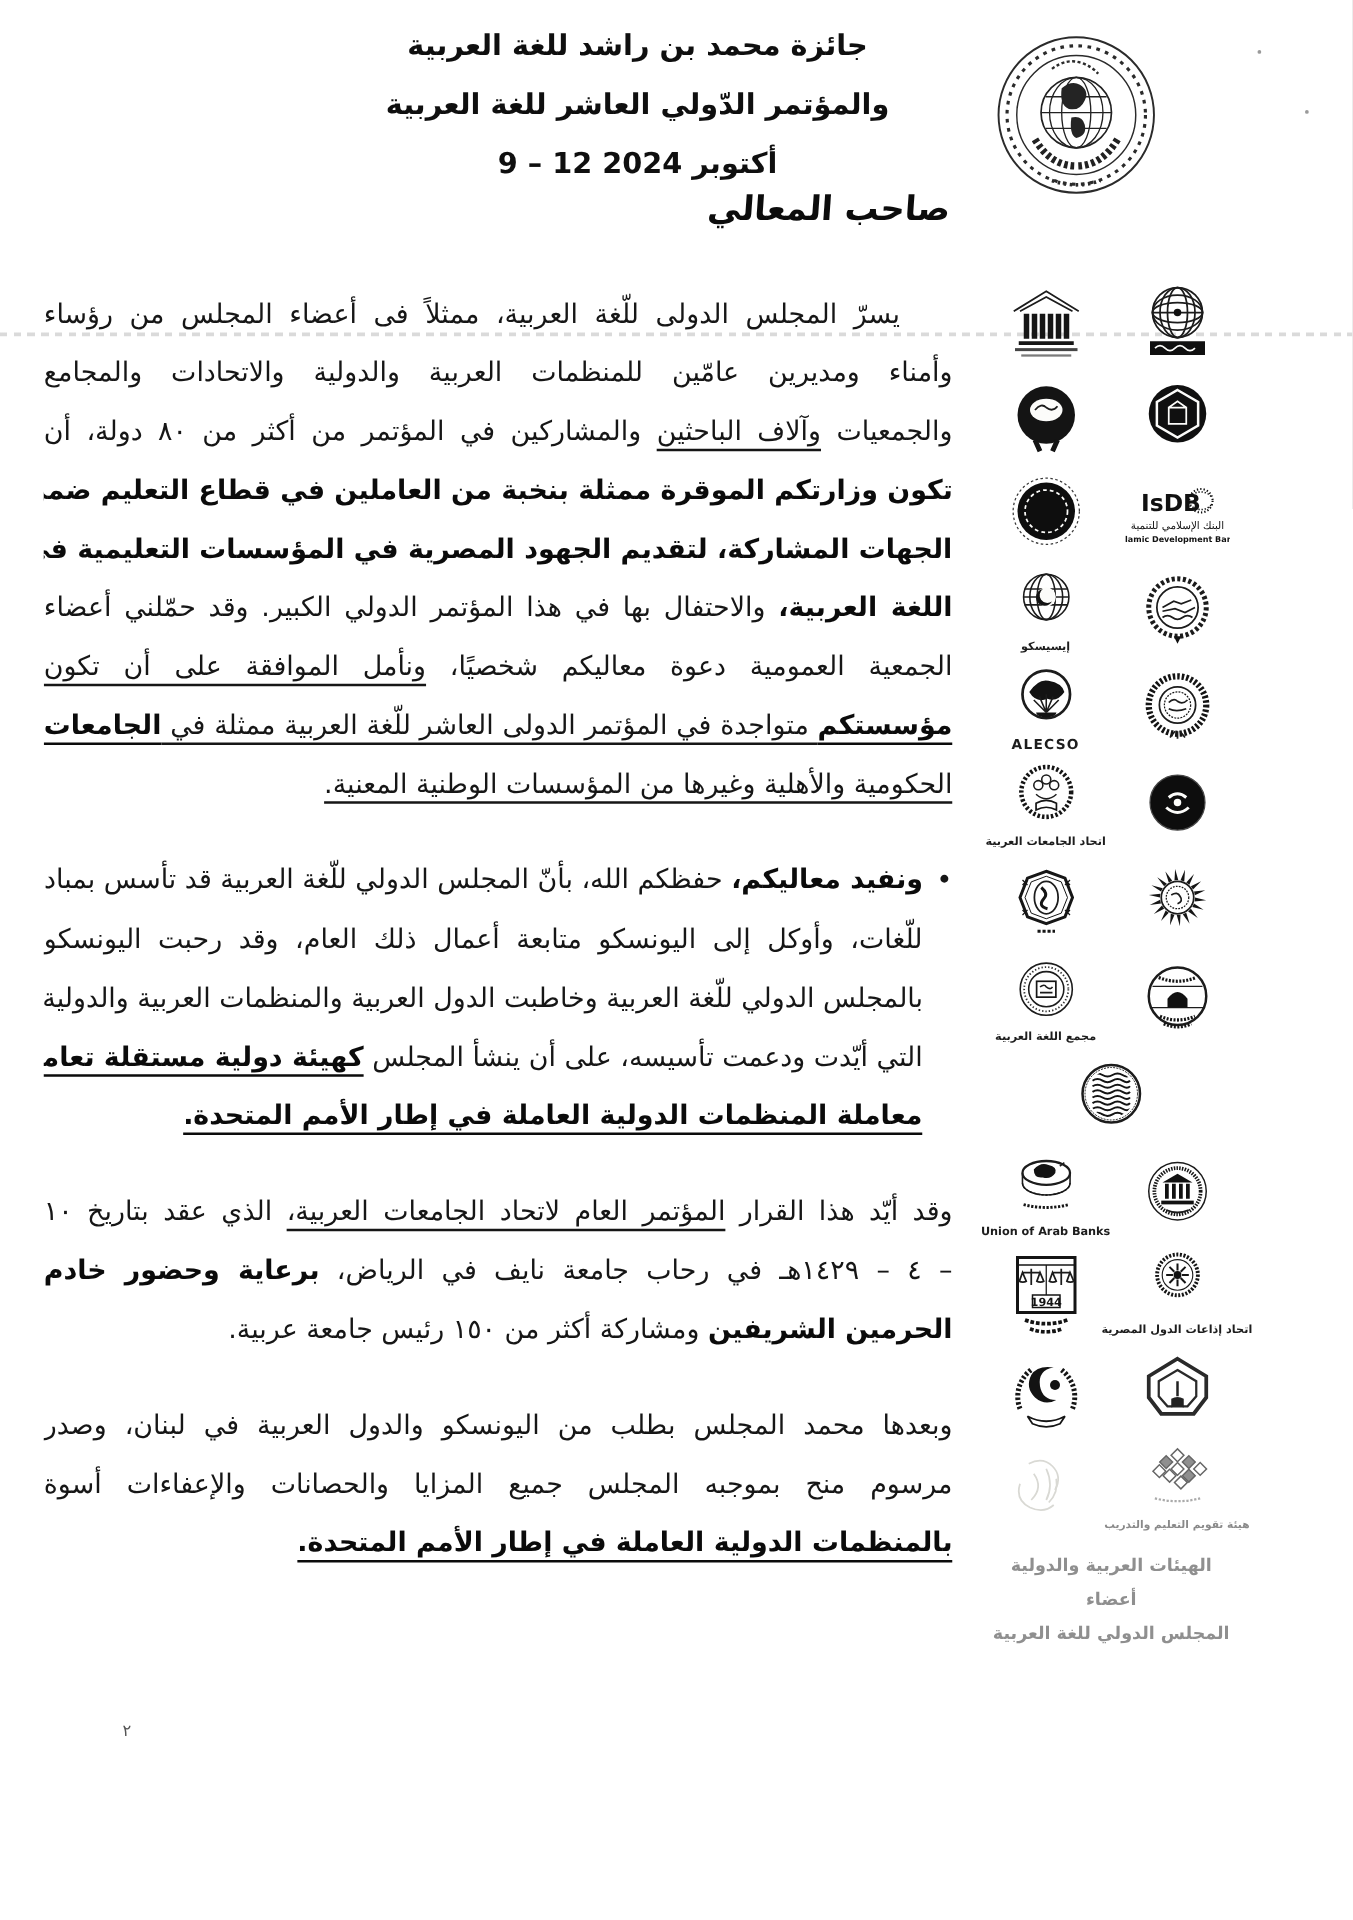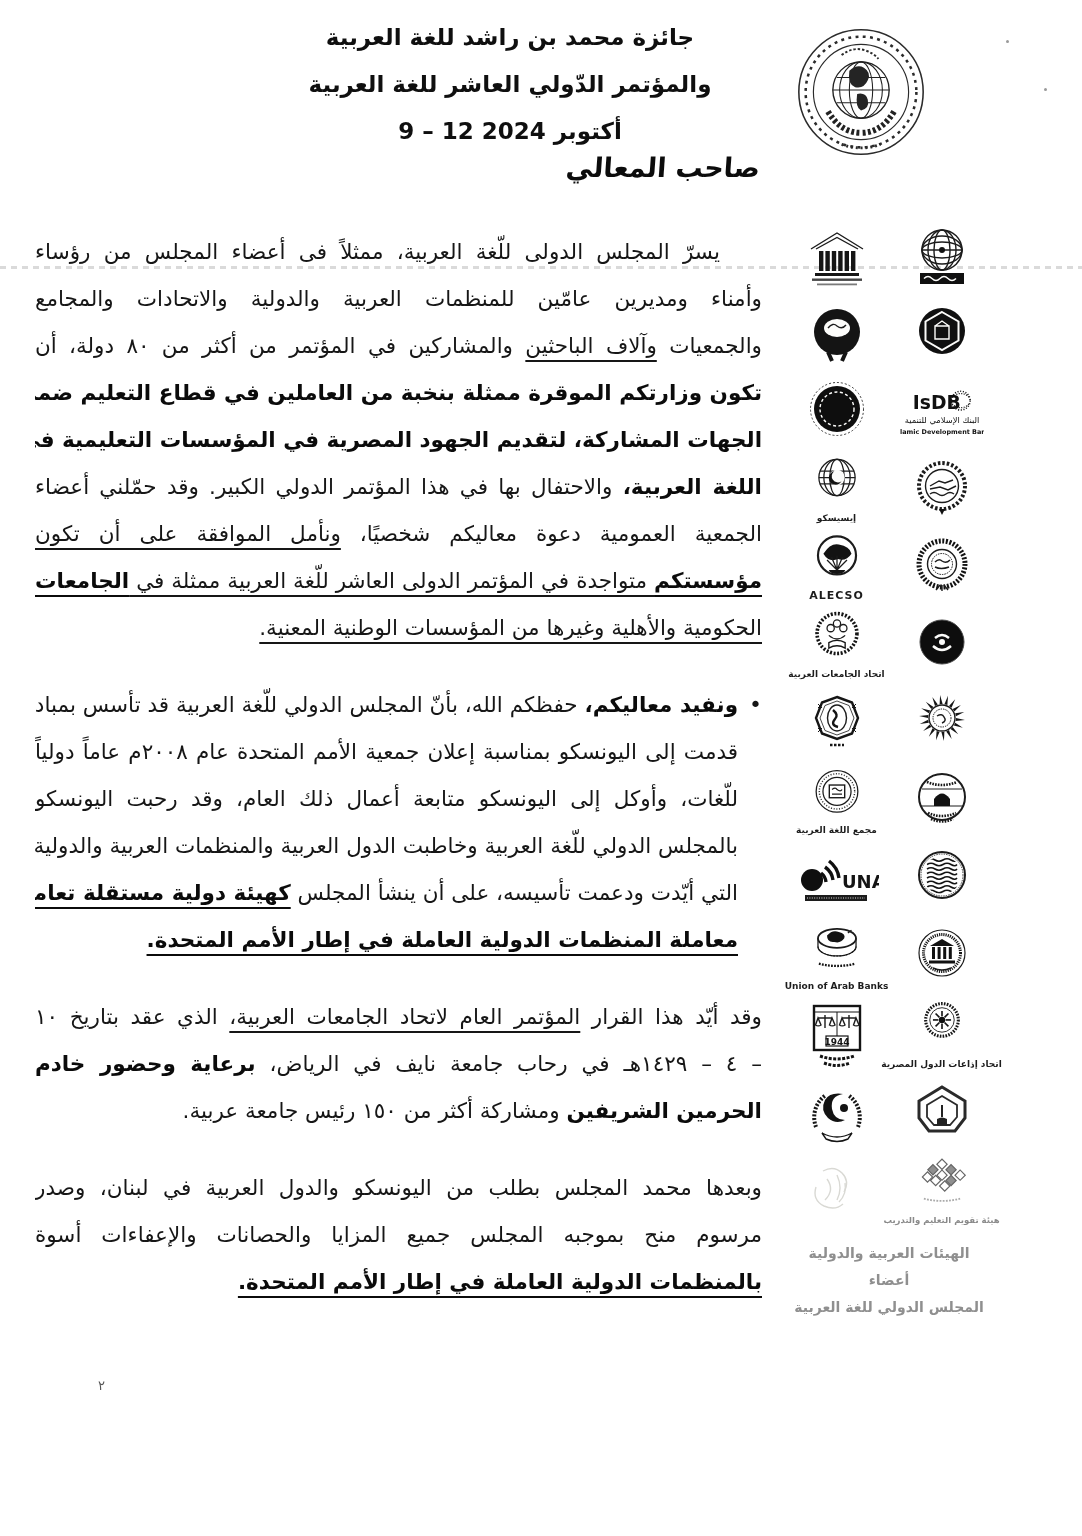--- a/index.html
+++ b/index.html
@@ -88,21 +88,20 @@
         <div class="line"><span class="b">تكون وزارتكم الموقرة ممثلة بنخبة من العاملين في قطاع التعليم ضمن</span></div>
         <div class="line"><span class="b">الجهات المشاركة، لتقديم الجهود المصرية في المؤسسات التعليمية في خدمة</span></div>
         <div class="line"><span class="b">اللغة العربية،</span><span> والاحتفال بها في هذا المؤتمر الدولي الكبير. وقد حمّلني أعضاء</span></div>
         <div class="line"><span>الجمعية العمومية دعوة معاليكم شخصيًا، </span><span class="u">ونأمل الموافقة على أن تكون</span></div>
         <div class="line"><span class="b u">مؤسستكم</span><span class="u"> متواجدة في المؤتمر الدولى العاشر للّغة العربية ممثلة في </span><span class="b u">الجامعات</span></div>
         <div class="line end"><span class="u">الحكومية والأهلية وغيرها من المؤسسات الوطنية المعنية.</span></div>
       </div>
       <div class="para bullet">
         <span class="bullet-dot">•</span>
         <div class="line"><span class="b">ونفيد معاليكم،</span><span> حفظكم الله، بأنّ المجلس الدولي للّغة العربية قد تأسس بمبادرة</span></div>
-        <div class="line"><span>قدمت إلى اليونسكو بمناسبة إعلان جمعية الأمم المتحدة عام ٢٠٠٨م عاماً دولياً</span></div>
         <div class="line"><span>للّغات، وأوكل إلى اليونسكو متابعة أعمال ذلك العام، وقد رحبت اليونسكو</span></div>
         <div class="line"><span>بالمجلس الدولي للّغة العربية وخاطبت الدول العربية والمنظمات العربية والدولية</span></div>
         <div class="line"><span>التي أيّدت ودعمت تأسيسه، على أن ينشأ المجلس </span><span class="b u">كهيئة دولية مستقلة تعامل</span></div>
         <div class="line end"><span class="b u">معاملة المنظمات الدولية العاملة في إطار الأمم المتحدة.</span></div>
       </div>
       <div class="para">
         <div class="line"><span>وقد أيّد هذا القرار </span><span class="u">المؤتمر العام لاتحاد الجامعات العربية،</span><span> الذي عقد بتاريخ ١٠</span></div>
         <div class="line"><span>– ٤ – ١٤٢٩هـ في رحاب جامعة نايف في الرياض، </span><span class="b">برعاية وحضور خادم</span></div>
         <div class="line end"><span class="b">الحرمين الشريفين</span><span> ومشاركة أكثر من ١٥٠ رئيس جامعة عربية.</span></div>
       </div>
@@ -304,29 +303,20 @@
     <line x1="19" y1="37" x2="61" y2="37" stroke="#1c1c1c" stroke-width="1"></line>
     <path d="M32 37 v-7 q8 -11 16 0 v7 z" fill="#111"></path>
     <path d="M25 13 q15 6 30 0" fill="none" stroke="#161616" stroke-width="2.6" stroke-dasharray="1.6 1.2"></path>
     <path d="M26 44 q14 6 28 0 M29 50 q11 5 22 0" fill="none" stroke="#161616" stroke-width="2.6" stroke-dasharray="1.6 1.2"></path>
           </svg>
         </div>
       </div>
       <div class="logo-row">
         <div class="logo-cell">
           <svg viewBox="0 0 80 64" width="84" height="64">
-            <circle cx="15" cy="33" r="11" fill="#0f0f0f"></circle>
-    <path d="M24 26 a13 13 0 0 1 5 9 M28 20 a19 19 0 0 1 8 13 M32 14 a25 25 0 0 1 10 17" fill="none" stroke="#0f0f0f" stroke-width="3.4"></path>
-    <text x="45" y="41" font-size="18" font-weight="bold" fill="#141414">UNA</text>
-    <rect x="8" y="48" width="62" height="6" fill="#1c1c1c"></rect>
-    <line x1="10" y1="51" x2="68" y2="51" stroke="#fcfcfa" stroke-width="0.9" stroke-dasharray="1 1.4"></line>
-          </svg>
-        </div>
-        <div class="logo-cell">
-          <svg viewBox="0 0 80 64" width="84" height="64">
             <clipPath id="cs">
               <circle cx="40" cy="28" r="19"></circle>
             </clipPath>
     <circle cx="40" cy="28" r="23" stroke-width="2" fill="none" stroke="#1c1c1c"></circle>
     <circle cx="40" cy="28" r="21" fill="none" stroke="#161616" stroke-width="0.8" stroke-dasharray="1.5 1"></circle>
             <path d="M25 13 q4 -2.5 8 0 t8 0 t8 0 t6 0" fill="none" stroke="#141414" stroke-width="1.6" clip-path="url(#cs)"></path>
             <path d="M25 17.5 q4 -2.5 8 0 t8 0 t8 0 t6 0" fill="none" stroke="#141414" stroke-width="1.6" clip-path="url(#cs)"></path>
             <path d="M25 22 q4 -2.5 8 0 t8 0 t8 0 t6 0" fill="none" stroke="#141414" stroke-width="1.6" clip-path="url(#cs)"></path>
             <path d="M25 26.5 q4 -2.5 8 0 t8 0 t8 0 t6 0" fill="none" stroke="#141414" stroke-width="1.6" clip-path="url(#cs)"></path>
             <path d="M25 31 q4 -2.5 8 0 t8 0 t8 0 t6 0" fill="none" stroke="#141414" stroke-width="1.6" clip-path="url(#cs)"></path>

